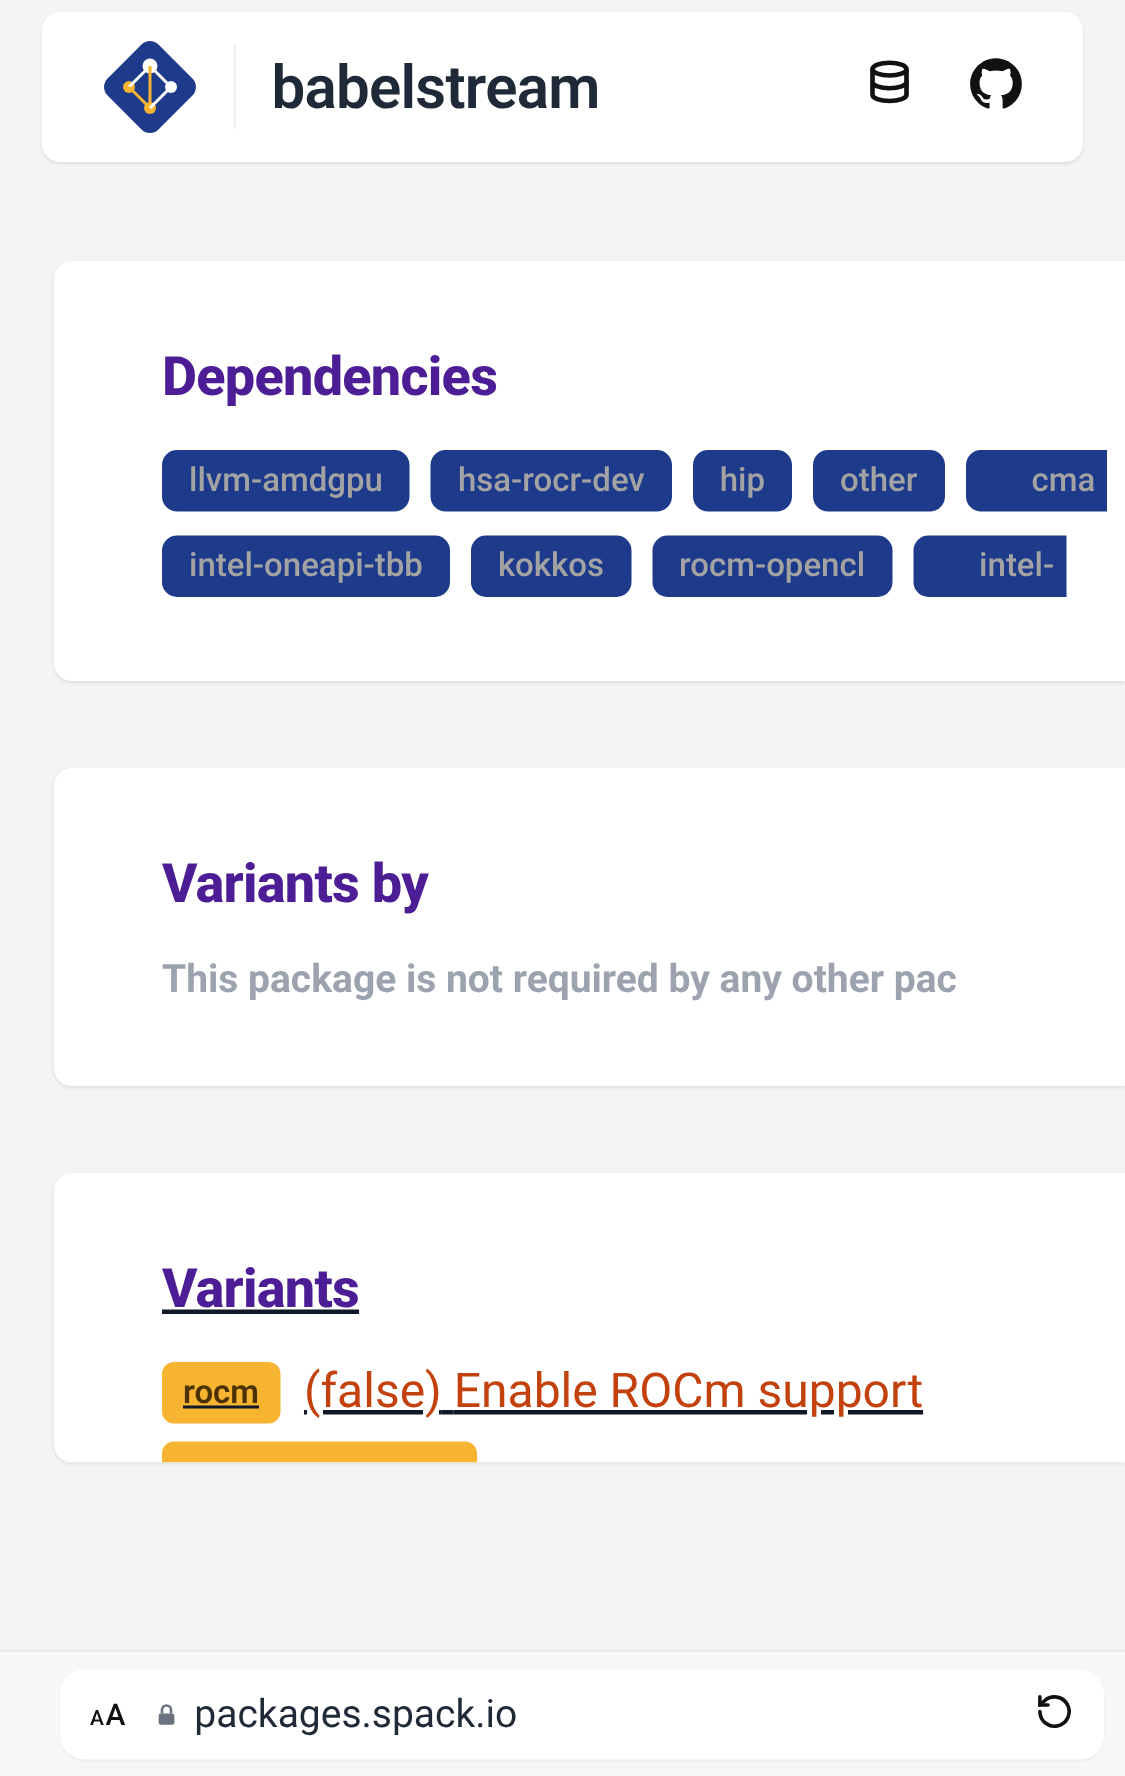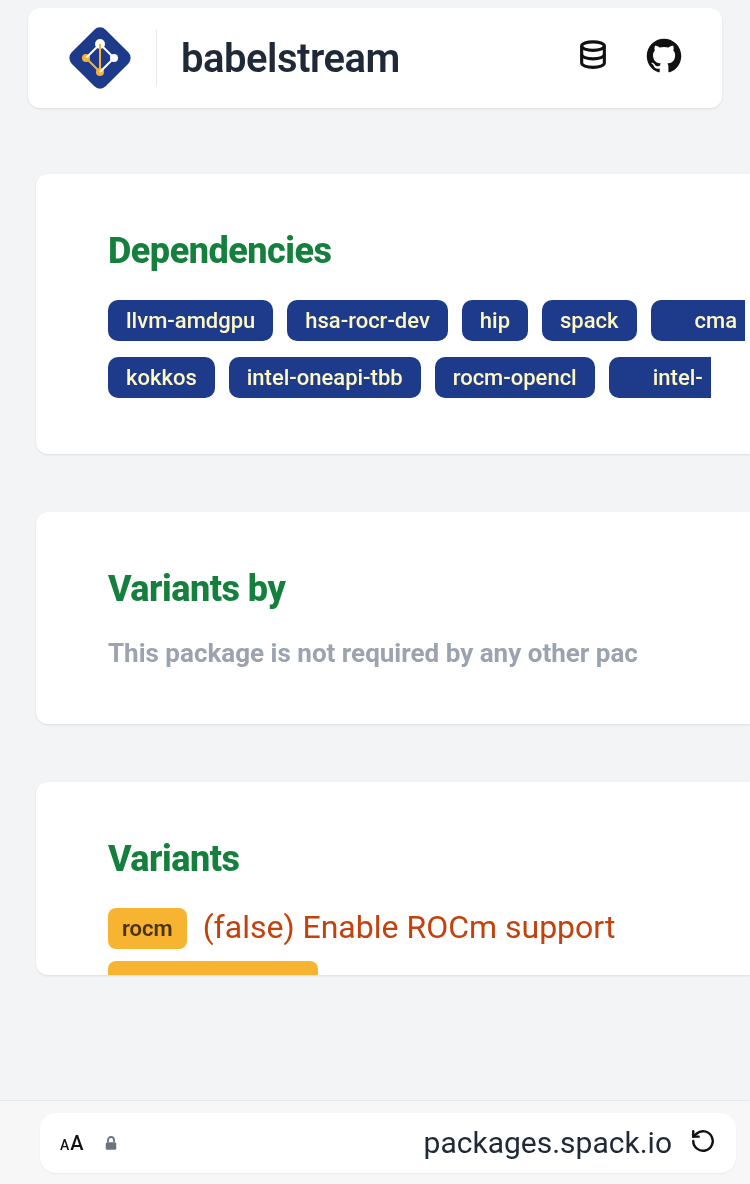--- a/index.html
+++ b/index.html
@@ -35,32 +35,32 @@
     border-radius: 12px 0 0 12px;
     box-shadow: 0 1px 3px rgba(0,0,0,0.06), 0 1px 2px rgba(0,0,0,0.04);
     padding: 56px 0 56px 72px;
     margin-bottom: 58px;
     overflow: hidden;
   }
   .card h2 {
     font-size: 36px;
     font-weight: 800;
     letter-spacing: -0.5px;
-    color: #15803d;
+    color: #4c1d95;
     margin-bottom: 28px;
   }
   .pill-row {
     display: flex;
     flex-wrap: wrap;
     gap: 14px;
     row-gap: 16px;
   }
   .pill {
     background: #1e3a8a;
-    color: #fef9c3;
+    color: #a3a3a3;
     padding: 8px 18px;
     border-radius: 10px;
     font-size: 22px;
     font-weight: 500;
     white-space: nowrap;
   }
   .pill.cut { border-top-right-radius:0; border-bottom-right-radius:0; padding-right:8px;padding-left:44px; }
   .pill-row-wide { flex-wrap: nowrap; width: 900px; }
 
   .muted {
@@ -108,24 +108,24 @@
     height: 60px;
     border-radius: 16px;
     box-shadow: 0 1px 2px rgba(0,0,0,0.06);
     display: flex;
     align-items: center;
     padding: 0 20px;
     gap: 18px;
   }
   .aa { font-weight: 500; color: #111; font-size: 20px; display:flex; align-items:baseline; gap:1px;}
   .aa .small { font-size: 14px; }
-  .url { flex:1; text-align:center; font-size: 30px; color: #1f2937; display:flex; align-items:center; justify-content:space-between; gap:10px;}
+  .url { flex:1; text-align:center; font-size: 26px; color: #1f2937; display:flex; align-items:center; justify-content:flex-start; gap:10px;}
   .lock-icon { width:18px; height:18px; }
 
-  .variants-card { padding-bottom: 0; }
+  .variants-card { padding-bottom: 0; text-decoration: underline; }
 </style>
 </head>
 <body>
 
 <div class="header-card">
   <div class="logo">
     <svg viewBox="0 0 64 64">
       <rect x="8" y="8" width="48" height="48" rx="8" transform="rotate(45 32 32)" fill="#1e3a8a"></rect>
       <circle cx="32" cy="18" r="5" fill="#fff"></circle>
       <circle cx="18" cy="32" r="4" fill="#f7b430"></circle>
@@ -157,27 +157,27 @@
 </div>
 
 <div class="content">
 
   <div class="card">
     <h2>Dependencies</h2>
     <div class="pill-row pill-row-wide">
       <span class="pill">llvm-amdgpu</span>
       <span class="pill">hsa-rocr-dev</span>
       <span class="pill">hip</span>
-      <span class="pill">spack</span>
+      <span class="pill">other</span>
       <span class="pill cut">cma</span>
     </div>
     <div style="height:16px"></div>
     <div class="pill-row pill-row-wide">
+      <span class="pill">intel-oneapi-tbb</span>
       <span class="pill">kokkos</span>
-      <span class="pill">intel-oneapi-tbb</span>
       <span class="pill">rocm-opencl</span>
       <span class="pill cut">intel-</span>
     </div>
   </div>
 
   <div class="card">
     <h2>Variants by</h2>
     <div class="muted">This package is not required by any other pac</div>
   </div>
 

